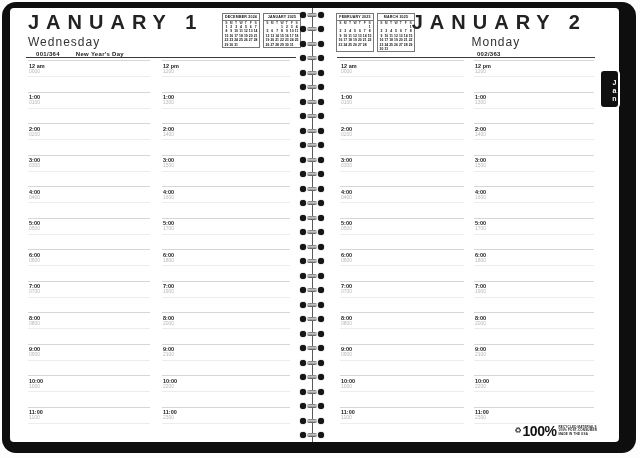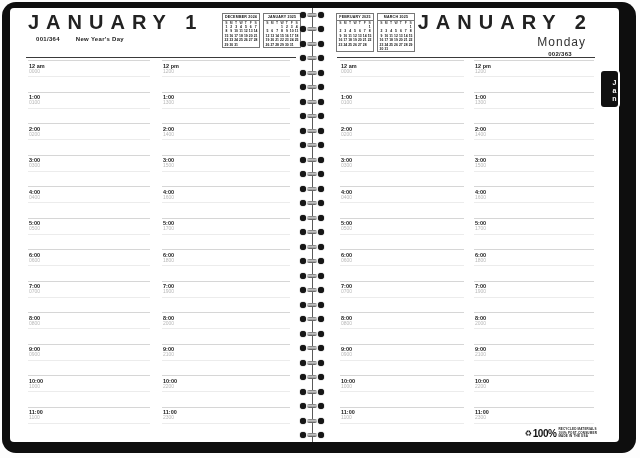--- a/index.html
+++ b/index.html
@@ -10,21 +10,21 @@
 
   .pages { position:absolute; left:10px; top:8px; width:609px; height:434px; background:#ffffff; border-radius:4px; }
 
   
   .hdr-left { position:absolute; left:18px; top:3px; }
   .title-big { font-size:20px; font-weight:600; letter-spacing:7px; color:#222; white-space:nowrap; }
   .weekday { font-size:12px; font-weight:500; letter-spacing:1px; color:#333; margin-top:1px; }
   .small-row { display:flex; gap:16px; margin-top:2px; margin-left:8px; }
   .tiny-bold { font-size:6px; font-weight:bold; color:#222; letter-spacing:0.3px; }
 
-  .hdr-right { position:absolute; right:33px; top:3px; text-align:right; }
+  .hdr-right { position:absolute; right:39px; top:3px; text-align:center; }
   .hdr-right .title-big { margin-right:-7px; }
   .hdr-right .day-count { margin-right:14px; margin-top:2px; }
 
   .rule { position:absolute; top:49px; border-top:1.5px solid #3a3a3a; }
   .rule-left { left:16px; width:270px; }
   .rule-right { left:327px; width:258px; }
 
   
   .minical-group { position:absolute; top:5px; display:flex; gap:3px; }
   .minical-group-left { left:212px; }
@@ -54,34 +54,35 @@
   .ring-hole-left { margin-left:3px; }
   .ring-hole-right { margin-right:3px; }
   .ring-wire { flex:1; height:4px; margin:0 1px; border-radius:2px; background:linear-gradient(#6e6e6e, #cfcfcf 45%, #4d4d4d); }
 
   
   .month-tab { position:absolute; left:601px; top:71px; width:17px; height:36px; background:#101010; border-radius:3px; box-shadow:0 0 0 2px #fff; color:#fff; font-size:7px; font-weight:bold; line-height:8px; text-align:center; writing-mode:vertical-rl; text-orientation:upright; letter-spacing:1px; padding-top:4px; }
 
   
   .recycle { position:absolute; right:22px; bottom:3px; display:flex; align-items:center; gap:1px; color:#111; }
   .recycle-icon { font-size:8px; line-height:8px; }
-  .recycle-pct { font-size:10px; font-weight:800; letter-spacing:-0.5px; }
+  .recycle-pct { font-size:14px; font-weight:800; letter-spacing:-0.5px; }
   .recycle-lines { display:flex; flex-direction:column; margin-left:1px; }
   .recycle-lines span { font-size:3px; line-height:3.4px; font-weight:bold; letter-spacing:0.2px; color:#222; white-space:nowrap; }
 </style>
 </head>
 <body>
 
 <div class="stage">
   <div class="cover"></div>
 
   <div class="pages">
 
     <div class="hdr-left">
       <div class="title-big">JANUARY 1</div>
+      <div class="weekday">Wednesday</div>
       <div class="small-row">
         <span class="tiny-bold">001/364</span>
         <span class="tiny-bold">New Year's Day</span>
       </div>
     </div>
 
     <div class="minical-group minical-group-left">
       <div class="minical">
           <div class="minical-title">DECEMBER 2024</div>
           <div class="minical-dow">

